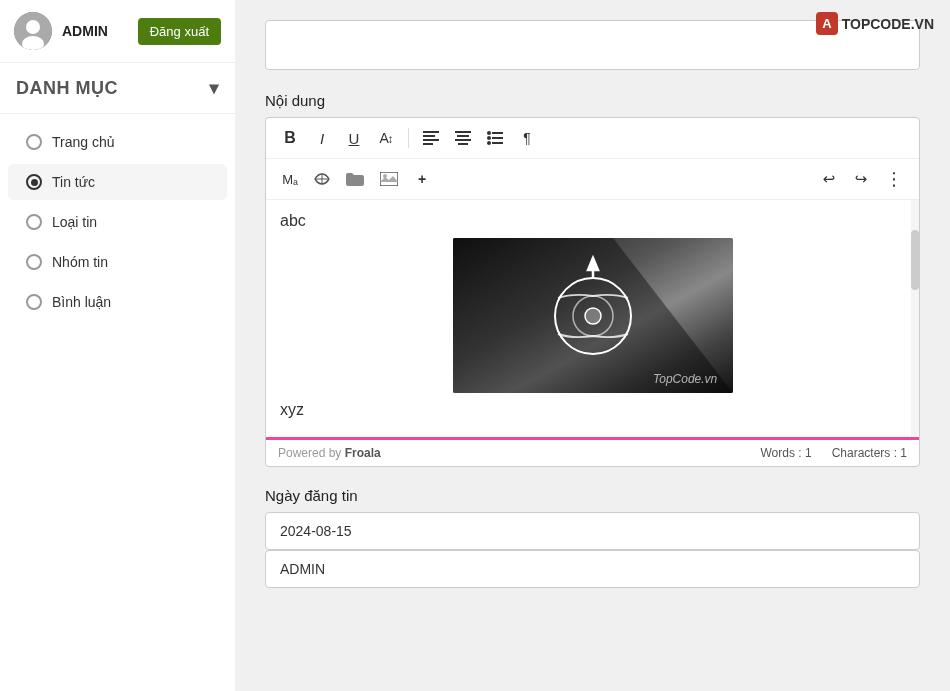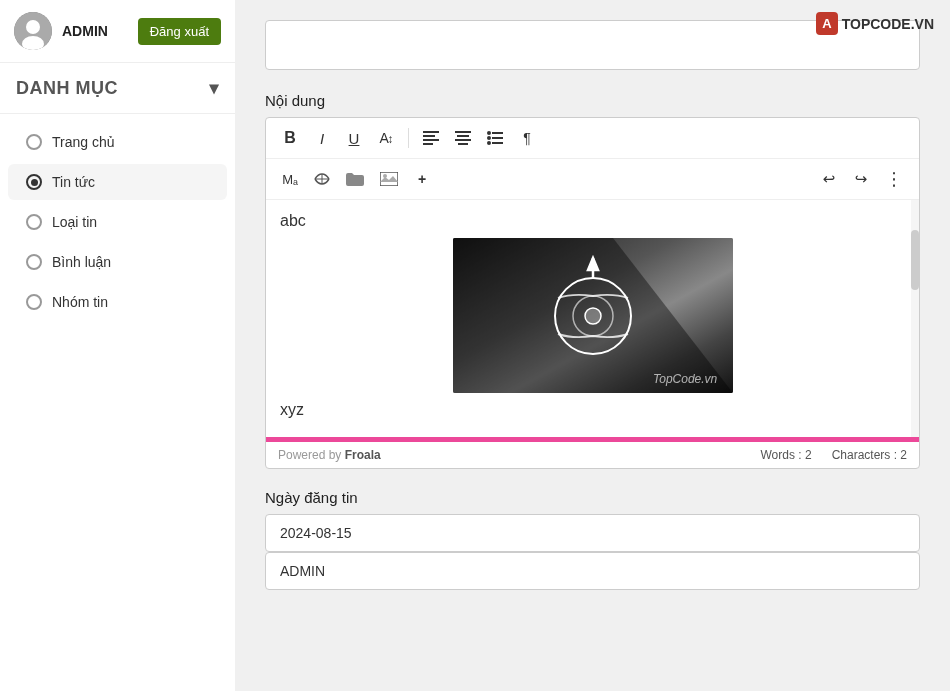--- a/index.html
+++ b/index.html
@@ -188,21 +188,21 @@
       height: 60px;
       background: #ccc;
       border-radius: 4px;
       position: absolute;
       top: 30px;
     }
     .editor-footer {
       display: flex;
       align-items: center;
       padding: 6px 12px;
-      border-top: 5px solid #ec4899;
+      border-top: 3px solid #ec4899;
       font-size: 12px;
       color: #999;
     }
     .editor-footer .powered-by { flex: 1; }
     .editor-footer .froala { font-weight: bold; color: #555; }
     .editor-footer .stats { display: flex; gap: 20px; }
     .editor-footer .stat-item { color: #555; }
 
     
     .date-input {
@@ -276,25 +276,25 @@
     <div class="nav-item active">
       <div class="radio-circle"></div>
       <span>Tin tức</span>
     </div>
     <div class="nav-item">
       <div class="radio-circle"></div>
       <span>Loại tin</span>
     </div>
     <div class="nav-item">
       <div class="radio-circle"></div>
-      <span>Bình luận</span>
+      <span>Nhóm tin</span>
     </div>
     <div class="nav-item">
       <div class="radio-circle"></div>
-      <span>Nhóm tin</span>
+      <span>Bình luận</span>
     </div>
   </div>
 </div>
 
 <div class="main">
 
   
   <div class="topcode-header">
     <div class="topcode-logo-box">A</div>
     <span class="topcode-text">TOPCODE.VN</span>
@@ -417,22 +417,22 @@
       <div class="editor-scrollbar">
         <div class="editor-scrollbar-thumb"></div>
       </div>
     </div>
 
     <div class="editor-footer">
       <span class="powered-by">
         <span>Powered by</span>&nbsp;<span class="froala">Froala</span>
       </span>
       <div class="stats">
-        <span class="stat-item">Words : 2</span>
-        <span class="stat-item">Characters : 2</span>
+        <span class="stat-item">Words : 1</span>
+        <span class="stat-item">Characters : 1</span>
       </div>
     </div>
   </div>
 
   
   <div class="section-label" style="margin-top:20px;">Ngày đăng tin</div>
   <input type="text" class="date-input" value="2024-08-15" style="">
 
   
   <input type="text" class="author-input" value="ADMIN" style="">

